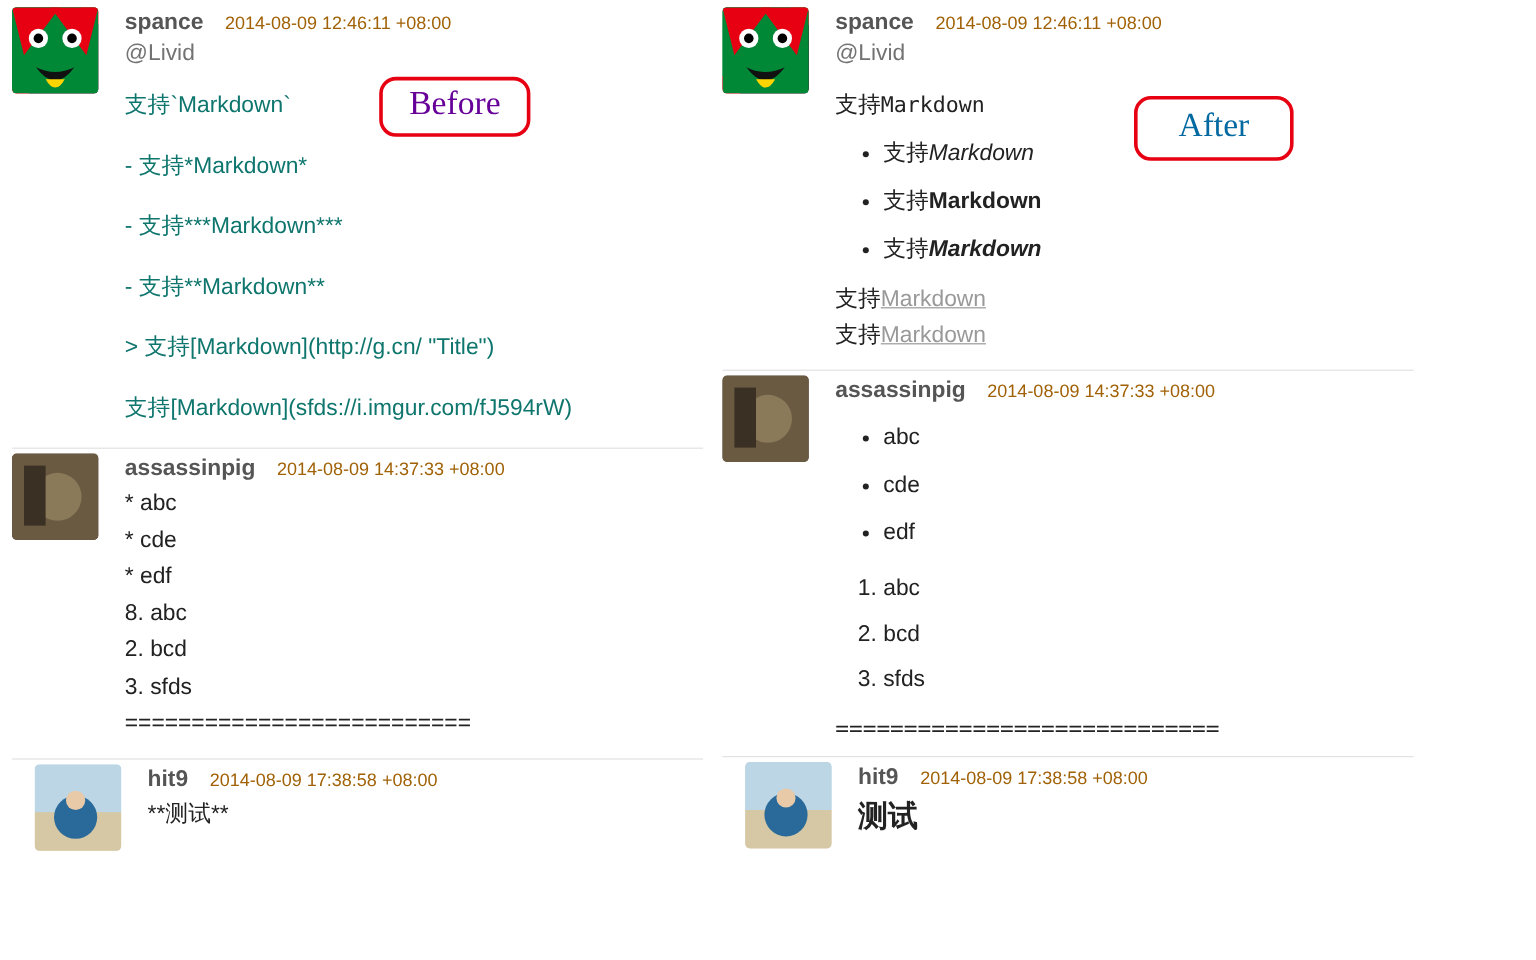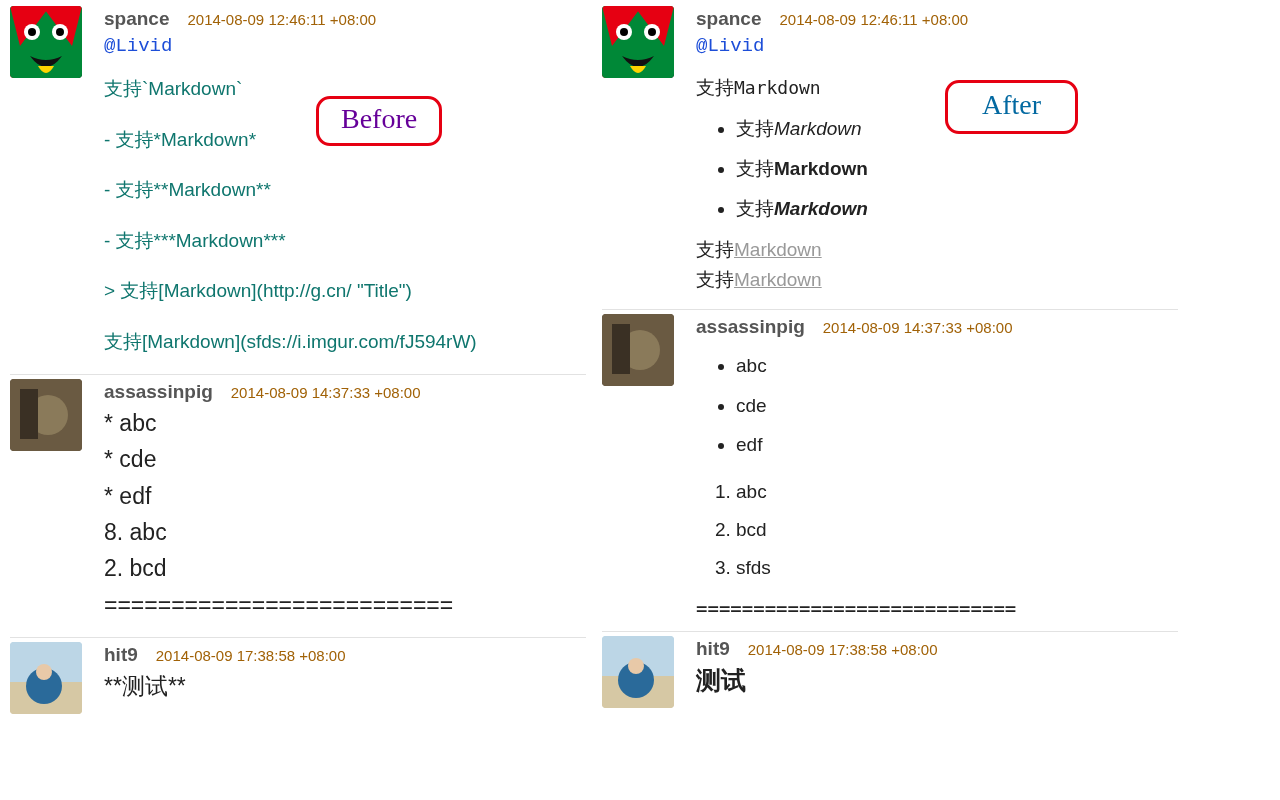--- a/index.html
+++ b/index.html
@@ -19,43 +19,43 @@
   .col {
     flex: 0 0 50%;
     padding: 2px 6px 10px 10px;
   }
   .col-right { border-left: 0px solid transparent; }
   .post {
     display: flex;
     border-bottom: 1px solid #e2e2e2;
     padding: 4px 0 12px 0;
   }
-  .post:last-child { border-bottom: none; }
+  .post:last-child { border-bottom: none; margin-left: 19px; }
   .avatar {
     flex: 0 0 72px;
     height: 72px;
     margin-right: 22px;
     border-radius: 4px;
     overflow: hidden;
     position: relative;
   }
   .avatar svg { width: 72px; height: 72px; display:block; }
   .content { flex: 1; position: relative; padding-top: 2px; }
   .meta { display: flex; align-items: baseline; gap: 18px; margin-bottom: 4px; }
   .username {
     font-weight: bold;
     font-size: 19px;
     color: #555;
     text-decoration: none;
   }
   .timestamp { color: #a16207; font-size: 15px; }
-  .mention { color: #1d4ed8; text-decoration: none; font-family: Liberation Mono, monospace; }
+  .mention { color: #737373; text-decoration: none; }
   .raw-block p { margin: 0 0 22px 0; font-size: 19px; line-height: 1.5; color:#0f766e; }
   .raw-block p:last-child { margin-bottom: 6px; }
-  .tight-block p { margin: 0 0 3px 0; font-size: 23px; line-height: 1.45; color:#222; }
+  .tight-block p { margin: 0 0 3px 0; font-size: 19px; line-height: 1.45; color:#222; }
   .rendered-block { font-size: 19px; color:#222; }
   .rendered-block p { margin: 0 0 4px 0; }
   .code-ish { font-family: Menlo, Consolas, monospace; font-size: 18px; }
   ul.bul {
     list-style: disc;
     margin: 8px 0 8px 0;
     padding-left: 40px;
     font-size: 19px;
     line-height: 2.1;
   }
@@ -75,21 +75,21 @@
   .badge {
     position: absolute;
     border: 3px solid #e60012;
     border-radius: 14px;
     padding: 4px 22px 8px;
     font-size: 28px;
     font-family: Georgia, "Times New Roman", serif;
     background: #fff;
   }
   .badge-before {
-    top: 96px;
+    top: 64px;
     left: 316px;
     color: #660099;
   }
   .badge-after {
     top: 80px;
     left: 920px;
     color: #0369a1;
     padding: 6px 34px 10px;
     margin-left: 25px;
   }
@@ -129,22 +129,22 @@
         <div class="meta">
           <a class="username" href="#">spance</a>
           <span class="timestamp">2014-08-09 12:46:11 +08:00</span>
         </div>
         <p style="margin:0 0 18px 0;font-size:19px;">
           <a class="mention" href="#">@Livid</a>
         </p>
         <div class="raw-block">
           <p>支持`Markdown`</p>
           <p>- 支持*Markdown*</p>
+          <p>- 支持***Markdown***</p>
           <p>- 支持**Markdown**</p>
-          <p>- 支持***Markdown***</p>
           <p>&gt; 支持[Markdown](http://g.cn/ "Title")</p>
           <p>支持[Markdown](sfds://i.imgur.com/fJ594rW)</p>
         </div>
       </div>
     </div>
 
     <div class="post">
       <div class="avatar av-pig">
         <svg viewBox="0 0 72 72">
             <rect width="72" height="72" fill="#6a5a42"></rect>
@@ -156,20 +156,21 @@
         <div class="meta">
           <a class="username" href="#">assassinpig</a>
           <span class="timestamp">2014-08-09 14:37:33 +08:00</span>
         </div>
         <div class="tight-block">
           <p>* abc</p>
           <p>* cde</p>
           <p>* edf</p>
           <p>8. abc</p>
           <p>2. bcd</p>
+          <p>3. sfds</p>
           <p>==========================</p>
         </div>
       </div>
     </div>
 
     <div class="post" style="border-bottom:none;">
       <div class="avatar av-hit9">
         <svg viewBox="0 0 72 72">
           <rect width="72" height="40" fill="#bcd6e6"></rect>
           <rect y="40" width="72" height="32" fill="#d6c8a4"></rect>

